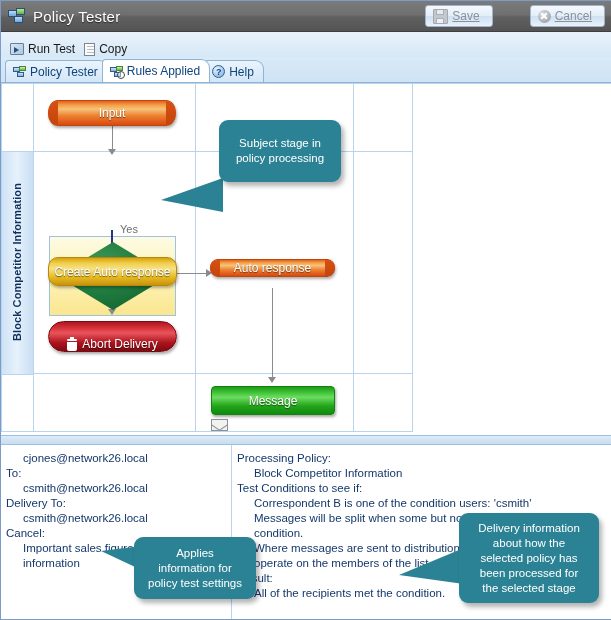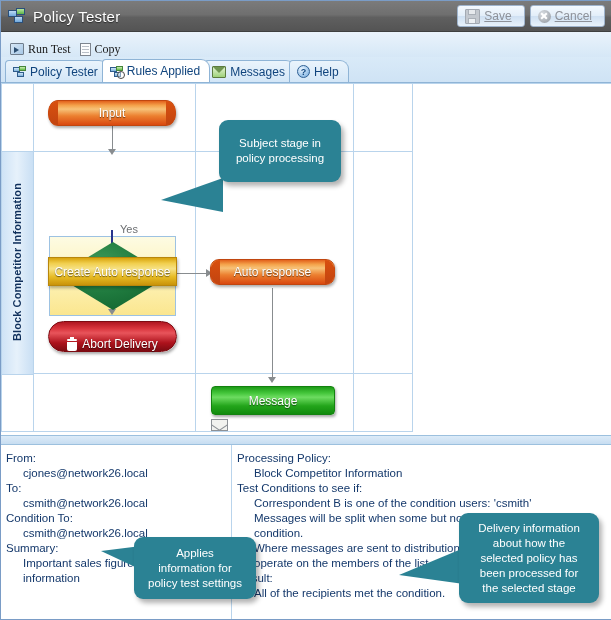--- a/index.html
+++ b/index.html
@@ -27,37 +27,37 @@
   .title-text{
     color:#ffffff;font-size:15px;margin-left:7px;letter-spacing:.2px;
     text-shadow:0 1px 1px rgba(0,0,0,.55);
   }
   .title-btns{margin-left:auto;display:flex;gap:5px;margin-right:7px;}
   .tbtn{
     display:flex;align-items:center;gap:4px;
     height:22px;padding:0 12px 0 7px;
     border:1px solid #9fb4cd;border-radius:3px;
     background:linear-gradient(to bottom,#f4f9fe 0%,#e3eef9 48%,#cfe0f2 52%,#e8f2fb 100%);
-    color:#8d9199;font-size:12px;box-sizing:border-box;
+    color:#8d9199;font-size:12px;box-sizing:border-box;margin-left:32px;
   }
   .tbtn .lbl u{text-decoration:underline;}
   .save-glyph{width:13px;height:13px;border:1px solid #a3a9b2;background:#c3c8cf;position:relative;border-radius:1px;}
   .save-glyph:before{content:"";position:absolute;left:2px;top:0;width:8px;height:5px;background:#e6e9ed;border:1px solid #aab0b8;border-top:none;box-sizing:border-box;}
   .save-glyph:after{content:"";position:absolute;left:2px;bottom:0;width:8px;height:5px;background:#eef1f4;border:1px solid #aab0b8;border-bottom:none;box-sizing:border-box;}
   .cancel-glyph{width:13px;height:13px;border-radius:50%;background:radial-gradient(circle at 35% 30%,#d9dde2,#8f959d);position:relative;}
   .cancel-glyph:before,.cancel-glyph:after{content:"";position:absolute;left:2.5px;top:5.5px;width:8px;height:2px;background:#fff;}
   .cancel-glyph:before{transform:rotate(45deg);}
   .cancel-glyph:after{transform:rotate(-45deg);}
 
   
   .toolbar{
     position:absolute;left:0;top:31px;width:611px;height:35px;
     background:linear-gradient(to bottom,#eaf3fb 0%,#dcebf8 50%,#cfe3f5 100%);
     border-bottom:1px solid #b7cfe5;
-    display:flex;align-items:center;box-sizing:border-box;font-family:Liberation Serif, serif;
+    display:flex;align-items:center;box-sizing:border-box;
   }
   .tb-item{display:flex;align-items:center;gap:4px;margin-left:9px;cursor:default;}
   .tb-item .lab{font-size:12px;color:#1a1a1a;}
   .ic-runtest{width:14px;height:12px;border:1px solid #6f7d8c;border-radius:1px;
      background:linear-gradient(135deg,#d7e8f7,#a7c7e6);position:relative;box-sizing:border-box;}
   .ic-runtest:after{content:"";position:absolute;left:3px;top:3px;width:0;height:0;
      border-left:5px solid #2d4f72;border-top:3px solid transparent;border-bottom:3px solid transparent;}
   .ic-copy{width:11px;height:13px;border:1px solid #7d858f;background:#fbfcfd;position:relative;box-sizing:border-box;}
   .ic-copy:before{content:"";position:absolute;left:1.5px;top:2px;width:7px;height:1px;box-shadow:0 0 0 0 #b9bfc7,0 3px 0 0 #b9bfc7,0 6px 0 0 #b9bfc7;background:#b9bfc7;}
 
@@ -133,21 +133,21 @@
     border:1px solid #c0460f;
   }
   .n-par:before,.n-par:after{content:"";position:absolute;top:0;bottom:0;width:10px;}
   .n-par:before{left:-1px;background:linear-gradient(to bottom,#d9500f,#c24410);
       border-radius:10px 0 0 10px/12px 0 0 12px;}
   .n-par:after{right:-1px;background:linear-gradient(to bottom,#d9500f,#c24410);
       border-radius:0 10px 10px 0/0 12px 12px 0;}
   .n-par .txt{position:relative;z-index:3;}
 
   .n-gold{
-    border-radius:0;border:1px solid #b8860b;
+    border-radius:10px;border:1px solid #b8860b;
     background:linear-gradient(to bottom,#d8a30c 0%,#f1cf4e 20%,#f6e185 40%,#e7bb23 70%,#c9930a 100%);
     box-shadow:1px 2px 3px rgba(0,0,0,.3);
     align-items:center;
   }
   .n-red{
     border-radius:16px;border:1px solid #7d0b12;
     background:linear-gradient(to bottom,#b01620 0%,#d8343c 22%,#e8545b 38%,#ad121c 72%,#7d0b12 100%);
     box-shadow:1px 2px 3px rgba(0,0,0,.35);
     align-items:flex-end;
   }
@@ -264,24 +264,20 @@
     <span class="tab active">
       <span class="ic-tab">
           <i class="a"></i>
           <i class="b"></i>
           <i class="c"></i>
           <span class="ic-mag"></span>
         </span>
       <span>Rules Applied</span>
     </span>
     <span class="tab">
-      <span class="ic-msg"></span>
-      <span>Messages</span>
-    </span>
-    <span class="tab">
       <span class="ic-help">?</span>
       <span>Help</span>
     </span>
   </div>
 
   <div class="canvas">
 
     <div class="gridline hline" style="left:0;top:0;width:611px;"></div>
     <div class="gridline hline" style="left:0;top:68px;width:412px;"></div>
     <div class="gridline hline" style="left:0;top:290px;width:412px;"></div>
@@ -320,21 +316,21 @@
     </div>
 
     <div class="diamond">
       <span>Condition Applies?</span>
     </div>
 
     <div class="node n-gold" style="left:47px;top:174px;width:129px;height:29px;">
       <span>Create Auto response</span>
     </div>
 
-    <div class="node n-par" style="left:209px;top:176px;width:125px;height:26px;border-radius:9px;">
+    <div class="node n-par" style="left:209px;top:176px;width:125px;height:18px;">
       <span class="txt">Auto response</span>
     </div>
 
     <div class="node n-red" style="left:47px;top:238px;width:129px;height:31px;">
       <span class="trash">
           <b></b>
           <i></i>
         </span>
       <span>Abort Delivery</span>
     </div>
@@ -352,27 +348,26 @@
     </svg>
     <div class="callout" style="left:218px;top:37px;width:122px;height:62px;flex-direction:column;">
       <span>Subject stage in</span>
       <span>policy processing</span>
     </div>
   </div>
 
   <div class="splitter"></div>
 
   <div class="pane pane-left">
-    <div class="ln">From:</div>
     <div class="ln ind">cjones@network26.local</div>
     <div class="ln">To:</div>
     <div class="ln ind">csmith@network26.local</div>
-    <div class="ln">Condition To:</div>
+    <div class="ln">Delivery To:</div>
     <div class="ln ind">csmith@network26.local</div>
-    <div class="ln">Summary:</div>
+    <div class="ln">Cancel:</div>
     <div class="ln ind">Important sales figures</div>
     <div class="ln ind">information</div>
   </div>
 
   <div class="pane pane-right">
     <div class="ln">Processing Policy:</div>
     <div class="ln ind">Block Competitor Information</div>
     <div class="ln">Test Conditions to see if:</div>
     <div class="ln ind">Correspondent B is one of the condition users: 'csmith'</div>
     <div class="ln ind">Messages will be split when some but not all recipients meet a</div>

